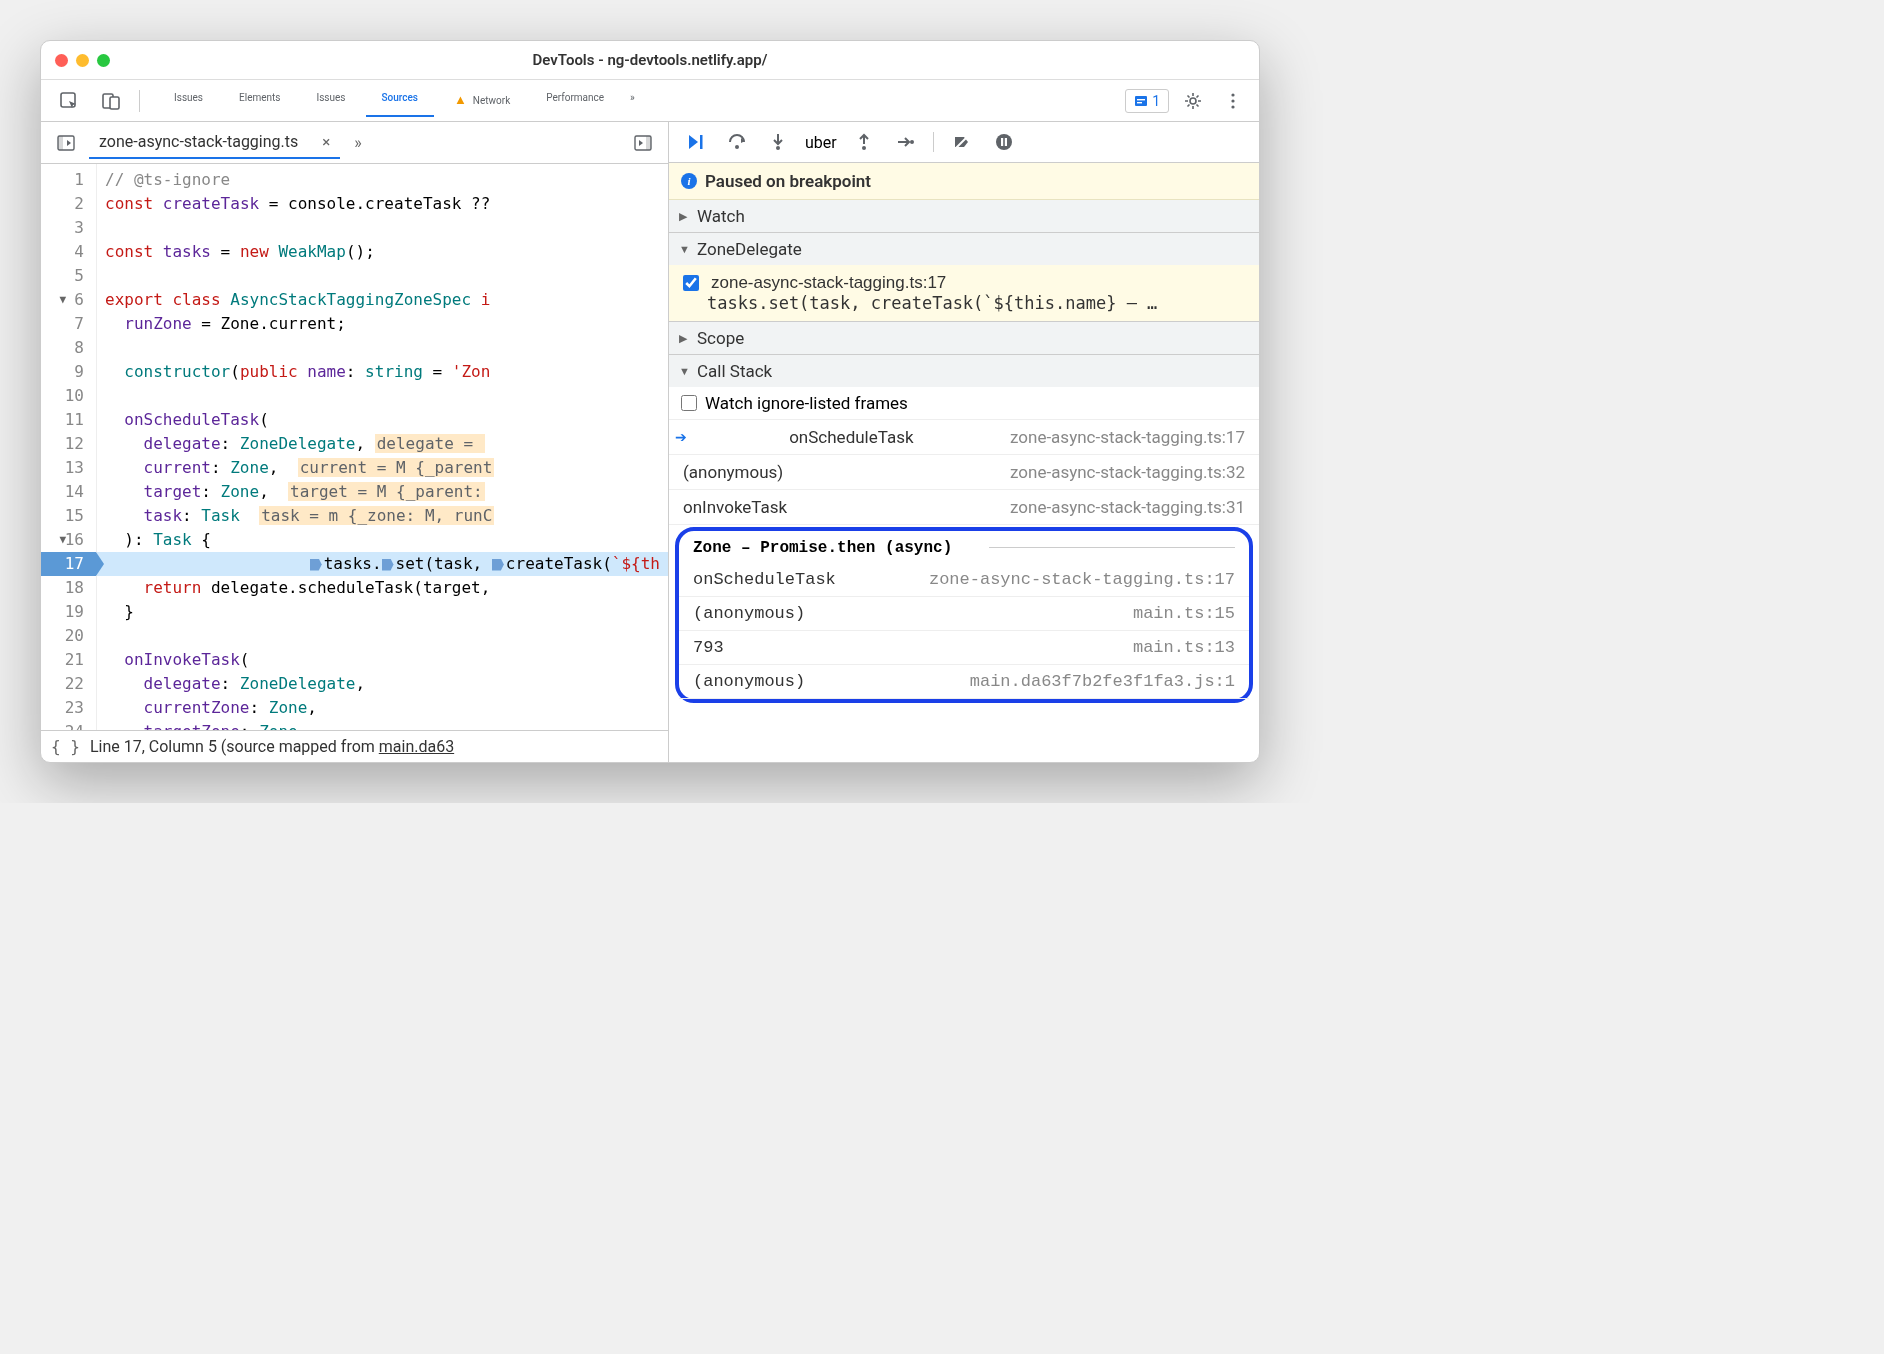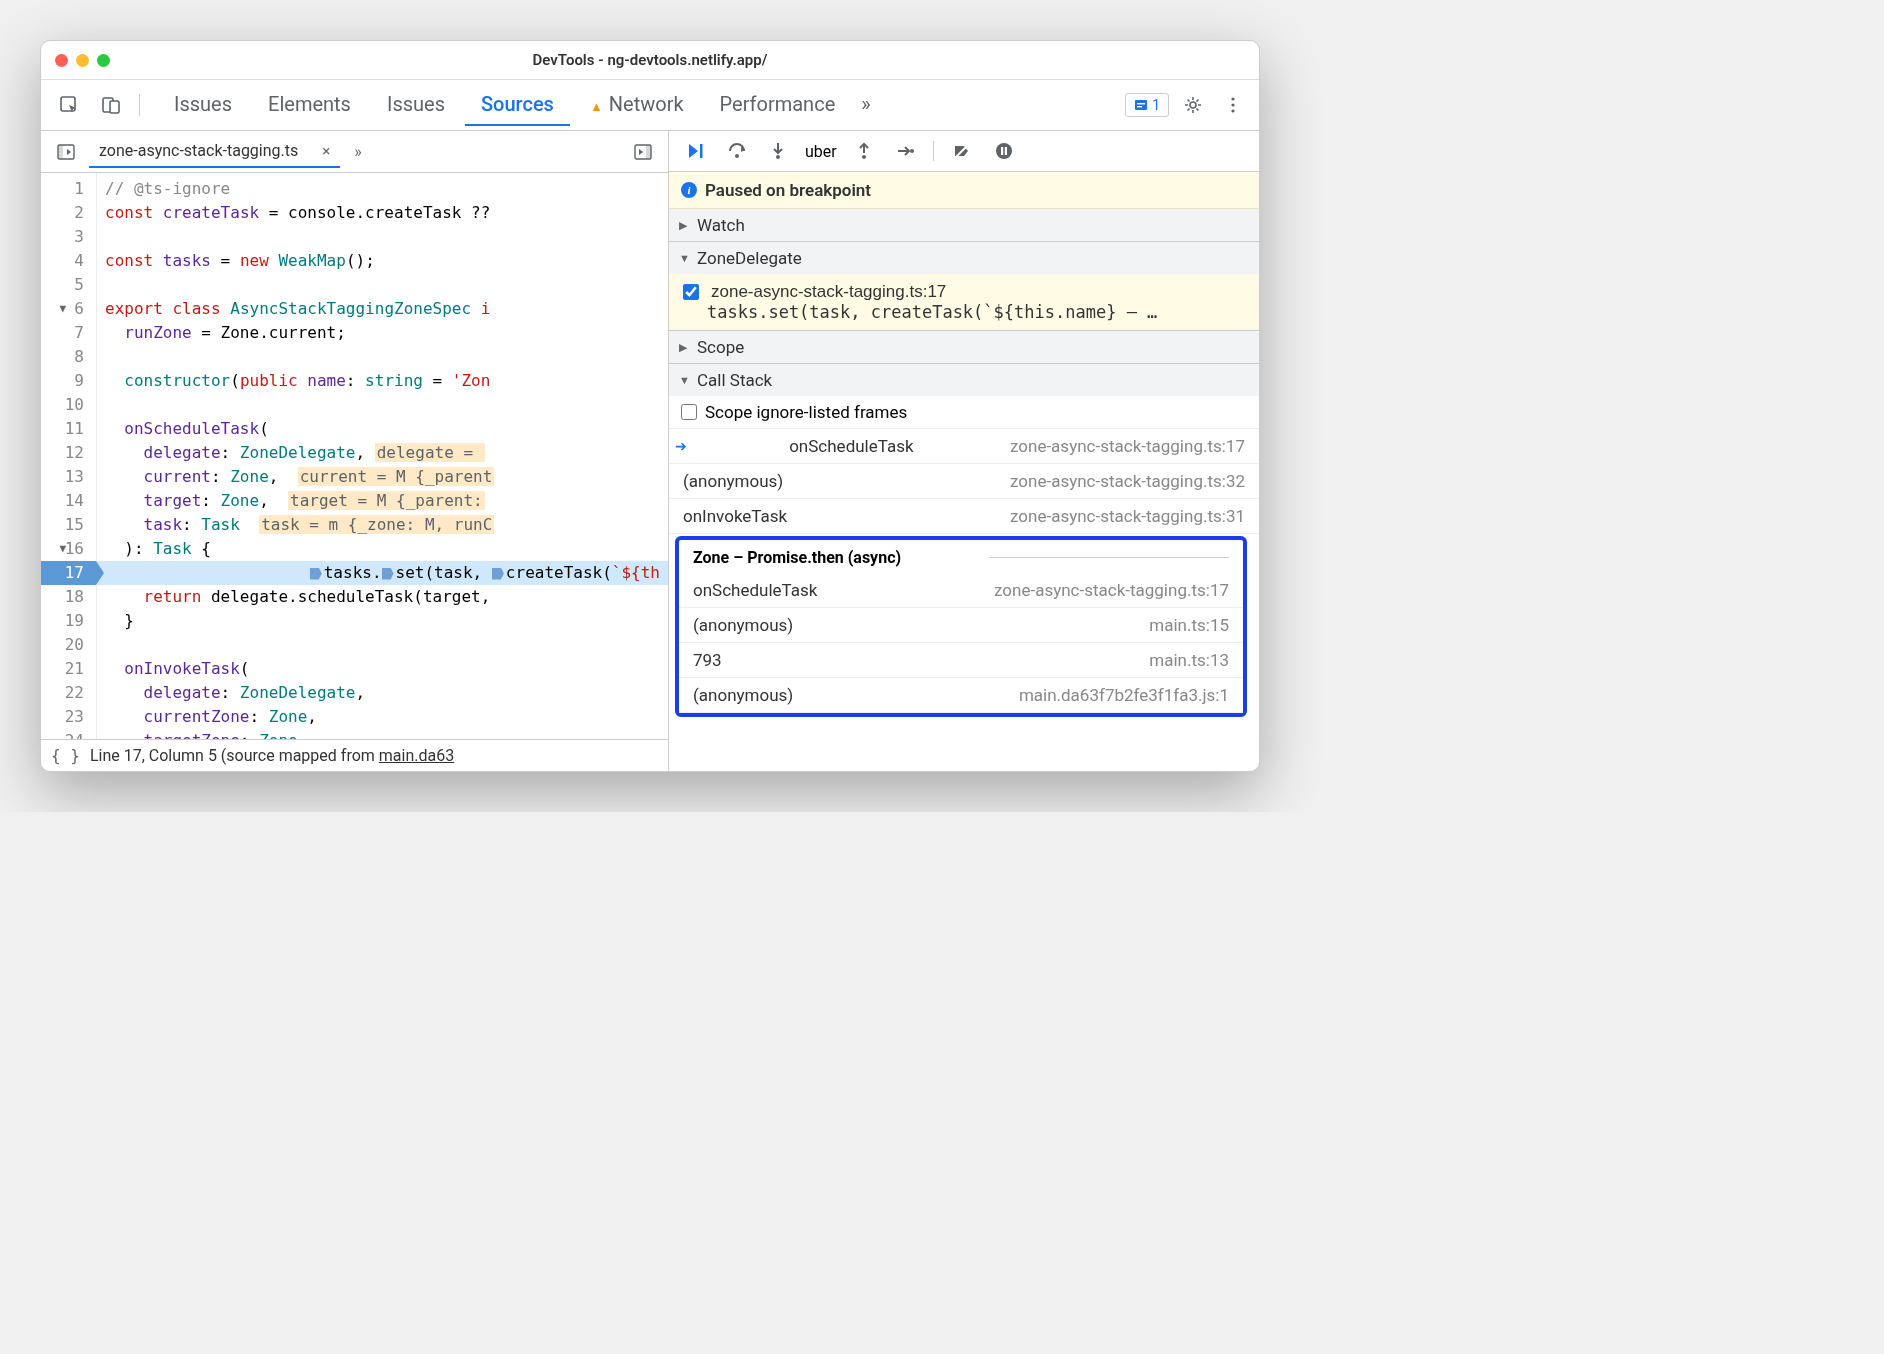--- a/index.html
+++ b/index.html
@@ -34,21 +34,21 @@
     display: flex; align-items: center; padding: 4px 10px;
     border-bottom: 1px solid #ccc; gap: 6px;
     color: #5f6368;
   }
   .tool-btn {
     padding: 6px 8px; display: flex; align-items: center; justify-content: center;
     color: #5f6368; cursor: pointer; border-radius: 3px;
   }
   .tabs { display: flex; gap: 4px; flex: 1; margin-left: 8px; }
   .tab {
-    padding: 8px 16px; font-size: 20px; color: #5f6368; cursor: pointer;
+    padding: 8px 16px; font-size: 10px; color: #5f6368; cursor: pointer;
     border-bottom: 2px solid transparent;
   }
   .tab.active { color: #1a73e8; border-bottom-color: #1a73e8; font-weight: 500; }
   .tab.warn::before { content: "▲"; color: #f29900; margin-right: 6px; font-size: 13px; }
   .badge {
     display: inline-flex; align-items: center; gap: 4px;
     border: 1px solid #ccc; border-radius: 3px; padding: 3px 8px;
     color: #1a73e8; font-size: 14px;
   }
   .gear, .dots { padding: 6px 8px; cursor: pointer; color: #5f6368; }
@@ -158,21 +158,21 @@
   }
   .stack-row .fn { color: #333; }
   .stack-row .loc { color: #888; }
   .stack-row.current::before {
     content: "➔"; color: #1a73e8; font-size: 14px; margin-right: 6px; margin-left: -4px;
   }
   .stack-row.current .fn { font-weight: 400; }
   .stack-row.current { padding-left: 10px; }
 
   .highlight-box {
-    border: 4px solid #1a3fe8; border-radius: 6px; margin: 2px 12px 6px 6px;
+    border: 4px solid #1a3fe8; border-radius: 19px; margin: 2px 6px 6px 6px; font-family: Liberation Mono, monospace;
   }
   .async-label {
     font-weight: 700; padding: 8px 14px 6px 14px; position: relative;
   }
   .async-label::after {
     content: ""; position: absolute; top: 50%; right: 14px;
     height: 1px; background: #ccc;
     left: 310px;
   }
 
@@ -384,21 +384,21 @@
         </div>
       </div>
 
       <div class="panel-section" style="border-bottom:none">
         <div class="panel-header">
           <span class="tri down"></span>
           <span>Call Stack</span>
         </div>
         <div class="checkbox-row">
           <input type="checkbox" style="">
-          <span>Scope ignore-listed frames</span>
+          <span>Watch ignore-listed frames</span>
         </div>
         <div class="stack-list" id="stack-sync">
             <div class="stack-row current">
               <span class="fn">onScheduleTask</span>
               <span class="loc">zone-async-stack-tagging.ts:17</span>
             </div>
             <div class="stack-row">
               <span class="fn">(anonymous)</span>
               <span class="loc">zone-async-stack-tagging.ts:32</span>
             </div>

